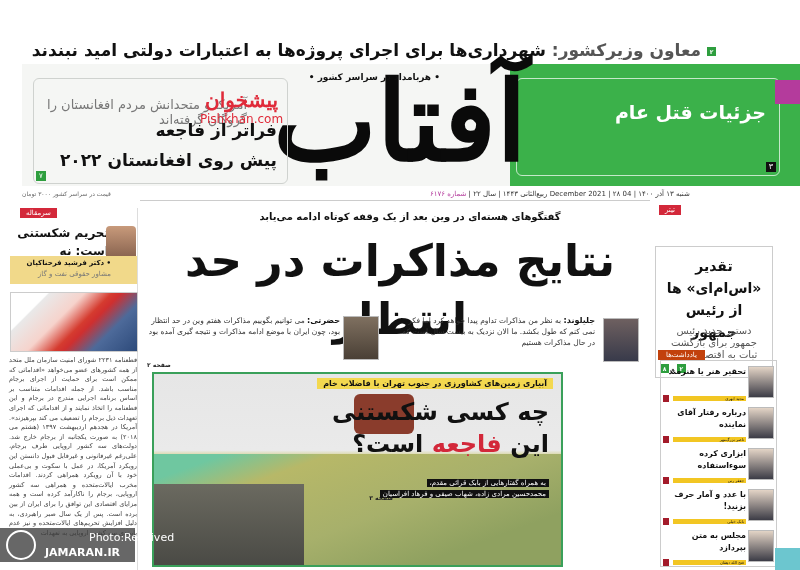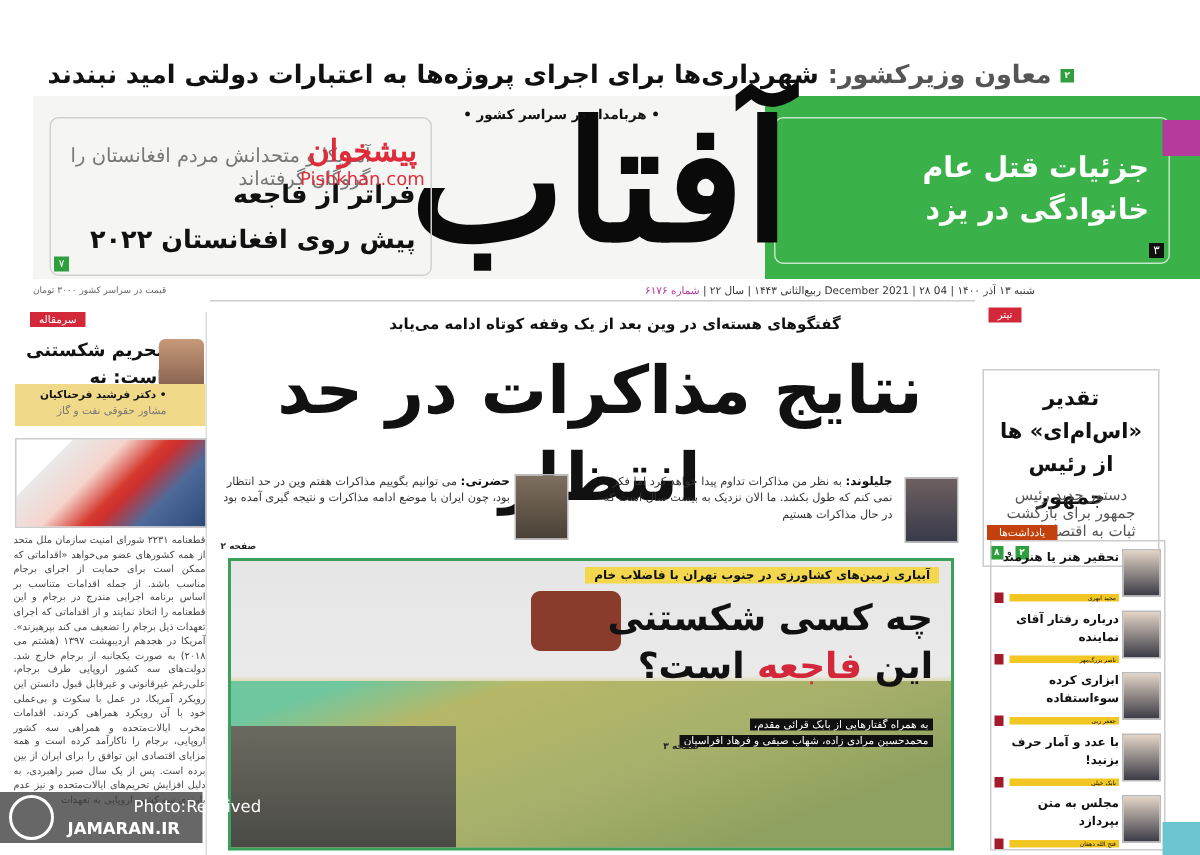--- a/index.html
+++ b/index.html
@@ -49,21 +49,21 @@
   .quote { font-size: 7.5px; line-height: 11px; color: #333; text-align: right; }
   .quote .who { font-weight: bold; color: #111; font-size: 8px; }
   .q1 { left: 400px; top: 315px; width: 195px; }
   .q2 { left: 148px; top: 315px; width: 192px; }
   .face { width: 36px; height: 44px; border: 1px solid #bbb; }
   .f1 { left: 603px; top: 318px; background: linear-gradient(#6e6060,#383a4a); }
   .f2 { left: 343px; top: 316px; background: linear-gradient(#7f7060,#4a4036); }
   .pageref { font-size: 6px; color: #222; font-weight: bold; }
   .pr1 { left: 147px; top: 361px; }
 
-  .feature { left: 152px; top: 372px; width: 484px; height: 195px; border: 2px solid #3aa05a; overflow: hidden; background: linear-gradient(#e6e6e6 0%, #eaeaea 40%, #c9c35a 45%, #a9ad5a 60%, #93a154 75%, #5c5c4e 85%, #6e6a60 100%); }
+  .feature { left: 152px; top: 372px; width: 411px; height: 195px; border: 2px solid #3aa05a; overflow: hidden; background: linear-gradient(#e6e6e6 0%, #eaeaea 40%, #c9c35a 45%, #a9ad5a 60%, #93a154 75%, #5c5c4e 85%, #6e6a60 100%); }
   .feature .field { position: absolute; left: 0; right: 0; top: 80px; bottom: 0; background: linear-gradient(160deg, #6fc7a0 0%, #6fc7a0 10%, #b7b868 25%, #a7b06b 55%, #8fa160 80%); }
   .feature .mud { position: absolute; left: 0; width: 150px; top: 110px; bottom: 0; background: linear-gradient(#6b6a60, #4a4a45); }
   .feature .tractor { position: absolute; left: 200px; top: 20px; width: 60px; height: 40px; background: #8a3c2c; border-radius: 6px; }
   .feature .kicker { position: absolute; right: 8px; top: 4px; background: #f3d84f; font-size: 8px; font-weight: bold; padding: 1px 6px; }
   .feature .h1 { position: absolute; right: 12px; top: 22px; font-size: 24px; font-weight: bold; text-align: right; line-height: 32px; }
   .feature .h1 .red { color: #d3283a; }
   .feature .cap { position: absolute; right: 12px; top: 104px; font-size: 7px; line-height: 11px; }
   .feature .cap span { background: #111; color: #fff; padding: 0 3px; }
   .feature .pr { position: absolute; right: 168px; top: 120px; font-size: 6px; color: #222; font-weight: bold; }
 
@@ -97,21 +97,20 @@
   <span class="num" style="color:#fff;font-size:6px;text-align:center;line-height:9px;">۲</span>
   <span class="lead">معاون وزیرکشور:</span>
   <span>شهرداری‌ها برای اجرای پروژه‌ها به اعتبارات دولتی امید نبندند</span>
 </div>
 
 <div class="abs mast"></div>
 <div class="abs mast-green">
   <div class="inner"></div>
   <div class="txt">
     <div>جزئیات قتل عام</div>
-    <div>خانوادگی در یزد</div>
   </div>
   <div class="pg">۳</div>
 </div>
 <div class="abs magenta"></div>
 <div class="abs logo">آفتاب</div>
 <div class="abs tag">• هربامداد در سراسر کشور •</div>
 
 <div class="abs leftbox">
   <div class="kicker">آمریکا و متحدانش مردم افغانستان را گروگان گرفته‌اند</div>
   <div class="h">

